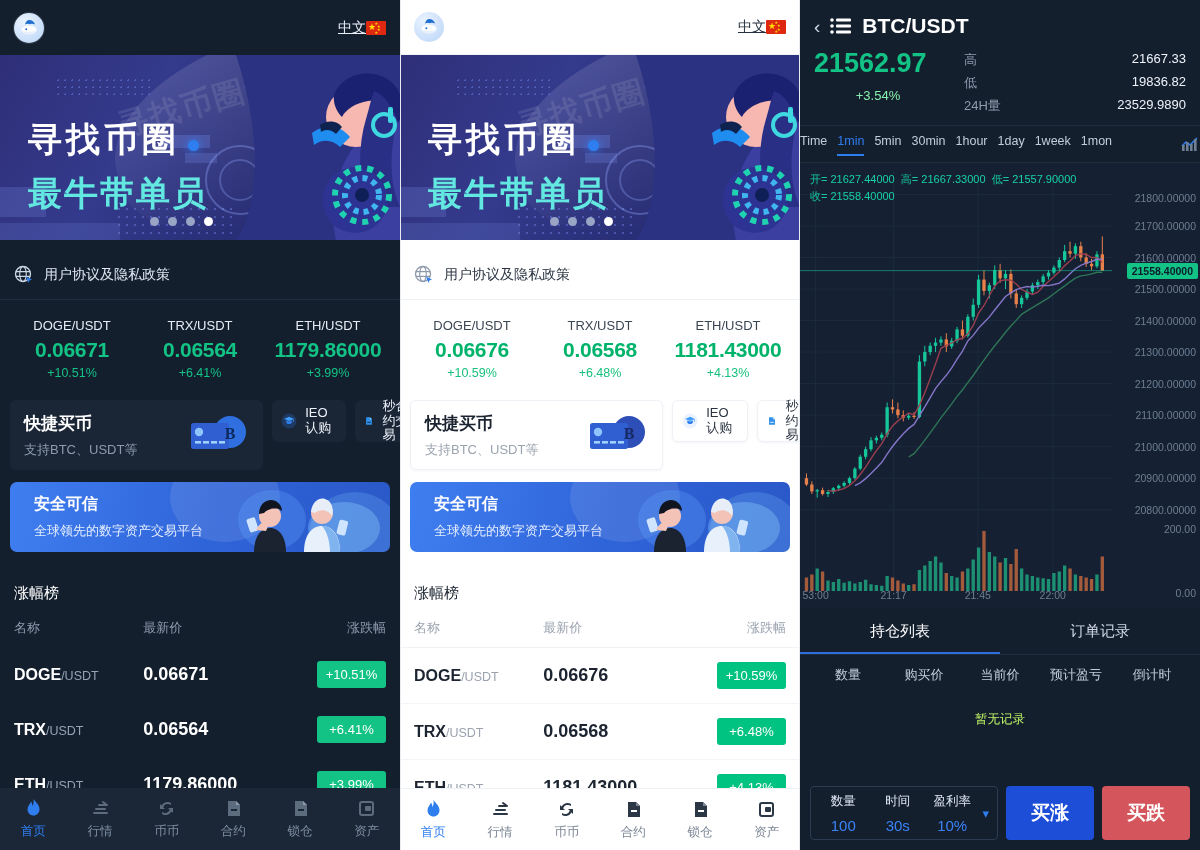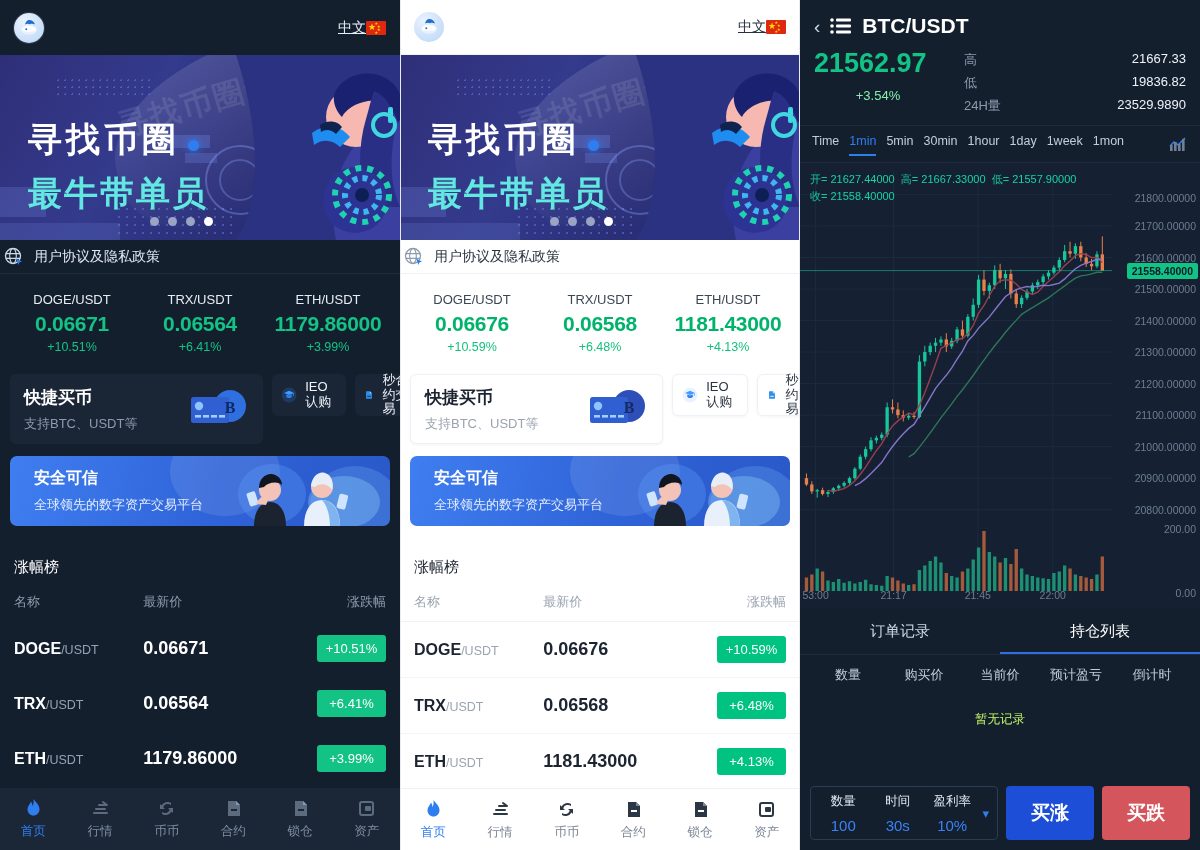--- a/index.html
+++ b/index.html
@@ -58,21 +58,21 @@
       border-radius:50%; border:2px solid rgba(150,170,255,.3); }
   .banner-title { position:absolute; left:28px; top:62px; }
   .banner-title .l1 { font-size:34px; font-weight:bold; color:#fff; letter-spacing:4px; }
   .banner-title .l2 { font-size:34px; font-weight:bold; color:#62e8e0; letter-spacing:2px; margin-top:8px; }
   .banner-dots { position:absolute; left:150px; bottom:14px; display:flex; gap:9px; }
   .banner-dots i { width:9px; height:9px; border-radius:50%; background:#9aa4c4; display:block; }
   .banner-dots i.on { background:#ffffff; }
   .person { position:absolute; right:-6px; top:0; width:190px; height:185px; }
 
   
-  .notice { display:flex; align-items:center; gap:10px; height:34px; padding:0 4px; font-size:14px; }
+  .notice { display:flex; align-items:center; gap:10px; height:50px; padding:0 14px; font-size:14px;margin-top:10px; }
   .dark .notice { color:#dfe7f2; border-bottom:1px solid #1d2b3d; }
   .light .notice { color:#2b3542; border-bottom:1px solid #eef1f5; }
   .globe { width:20px; height:20px; position:relative; flex:none; }
 
   
   .tickers { display:flex; padding:18px 8px 20px; }
   .tk { flex:1; text-align:center; }
   .tk .pair { font-size:13px; margin-bottom:5px; }
   .dark .tk .pair { color:#e6ecf5; }
   .light .tk .pair { color:#3b4654; }
@@ -148,21 +148,21 @@
   .ch-back { font-size:19px; color:#cfd9e6; line-height:1; }
   .ch-pair { font-size:21px; font-weight:bold; color:#fff; }
   .ch-stats { display:flex; padding:4px 14px 10px; }
   .ch-left { width:150px; }
   .ch-last { font-size:27px; font-weight:bold; color:#13c285; }
   .ch-chg { font-size:13px; color:#86efac; margin-top:9px; text-align:center; padding-right:22px; }
   .ch-right { flex:1; display:flex; flex-direction:column; justify-content:center; gap:5px; padding-top:3px; }
   .ch-stat { display:flex; justify-content:space-between; font-size:13px; }
   .ch-stat .k { color:#8d9bad; }
   .ch-stat .v { color:#eef3fa; }
-  .ch-periods { display:flex; align-items:center; gap:10px; padding:8px 12px 6px;
+  .ch-periods { display:flex; align-items:center; gap:10px; padding:8px 0 6px;
                 border-top:1px solid #1d2b3d; border-bottom:1px solid #1d2b3d; }
   .per { font-size:12.5px; color:#c3cdda; padding-bottom:6px; border-bottom:2px solid transparent; }
   .per.active { color:#2f7ef0; border-bottom-color:#2f7ef0; }
   .per-ico { margin-left:auto; }
 
   .ch-canvas { position:relative; height:445px; background:#152033; }
   .ohlc { position:absolute; left:10px; top:8px; font-size:11px; color:#16c79a; line-height:1.55; z-index:4; }
   .ohlc .v { color:#17d3a3; }
   .yaxis { position:absolute; right:0; top:0; width:88px; height:100%; z-index:3; }
   .ytick { position:absolute; right:4px; font-size:10.5px; color:#6e7e93; transform:translateY(-50%); }
@@ -938,22 +938,22 @@
         </div>
       <div class="xaxis">
           <div class="xtick" style="left: 15.6px;">53:00</div>
           <div class="xtick" style="left: 93.6px;">21:17</div>
           <div class="xtick" style="left: 177.84px;">21:45</div>
           <div class="xtick" style="left: 252.72px;">22:00</div>
         </div>
     </div>
 
     <div class="ch-tabs">
+      <div class="ch-tab active">持仓列表</div>
       <div class="ch-tab">订单记录</div>
-      <div class="ch-tab active">持仓列表</div>
     </div>
     <div class="ch-cols">
       <span>数量</span>
       <span>购买价</span>
       <span>当前价</span>
       <span>预计盈亏</span>
       <span>倒计时</span>
     </div>
     <div class="ch-empty">暂无记录</div>
 

